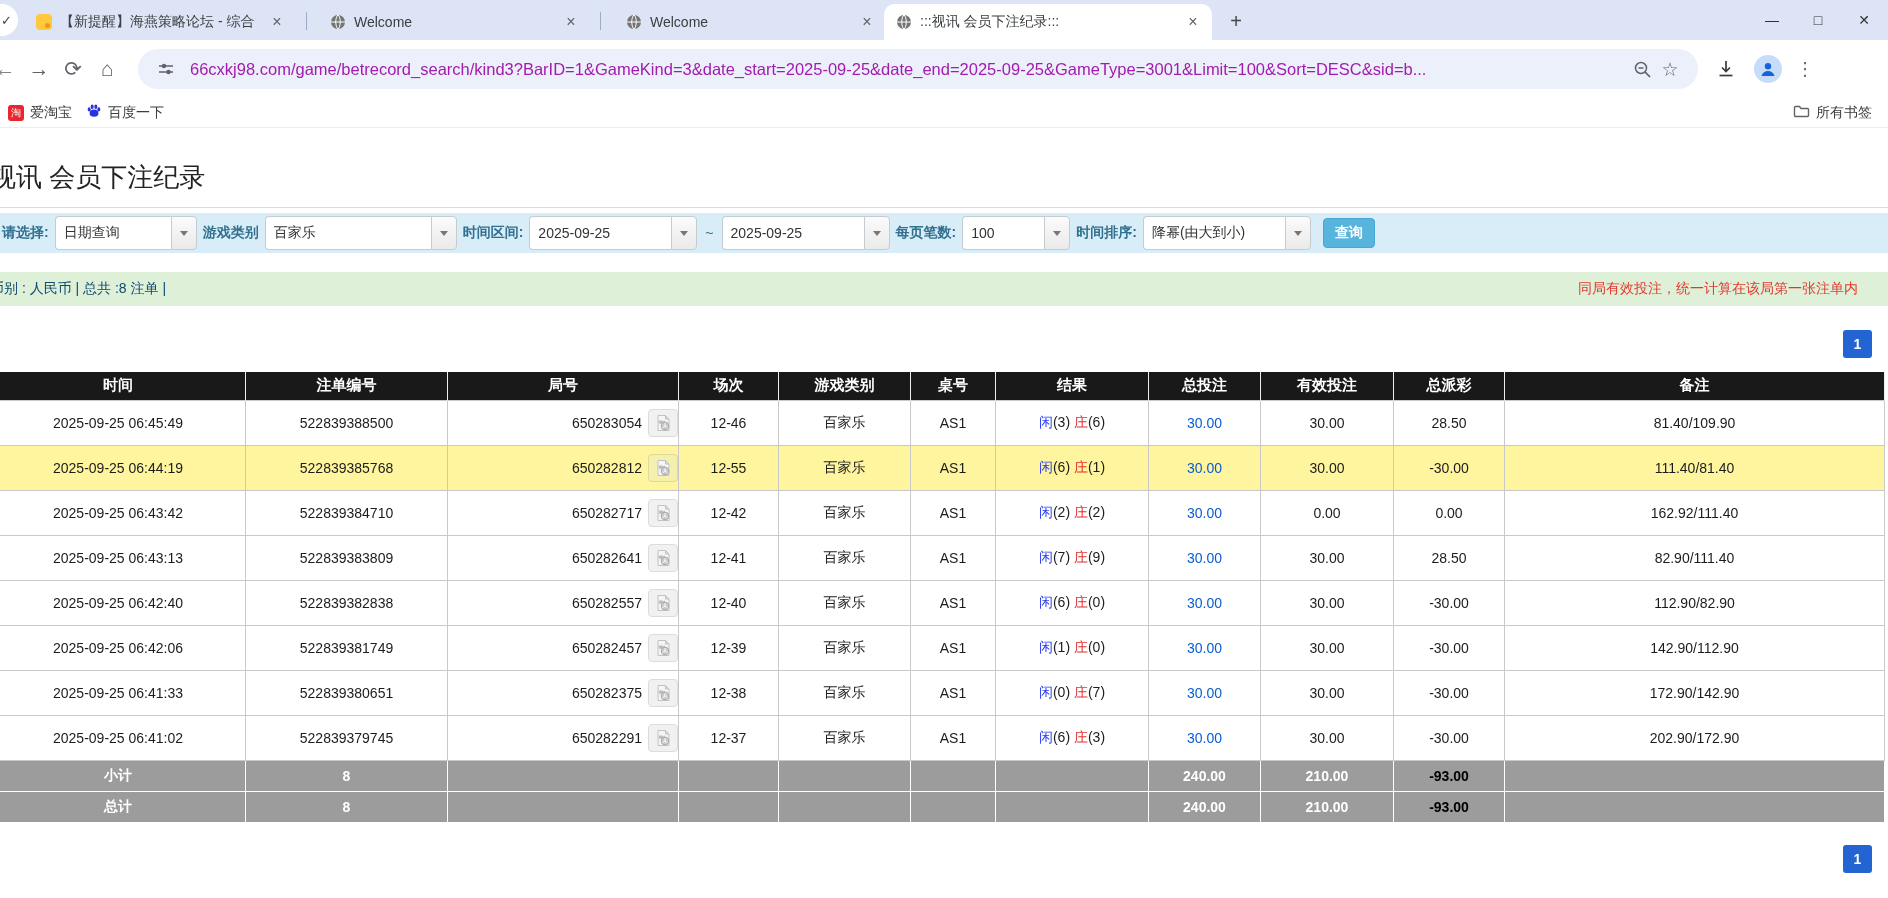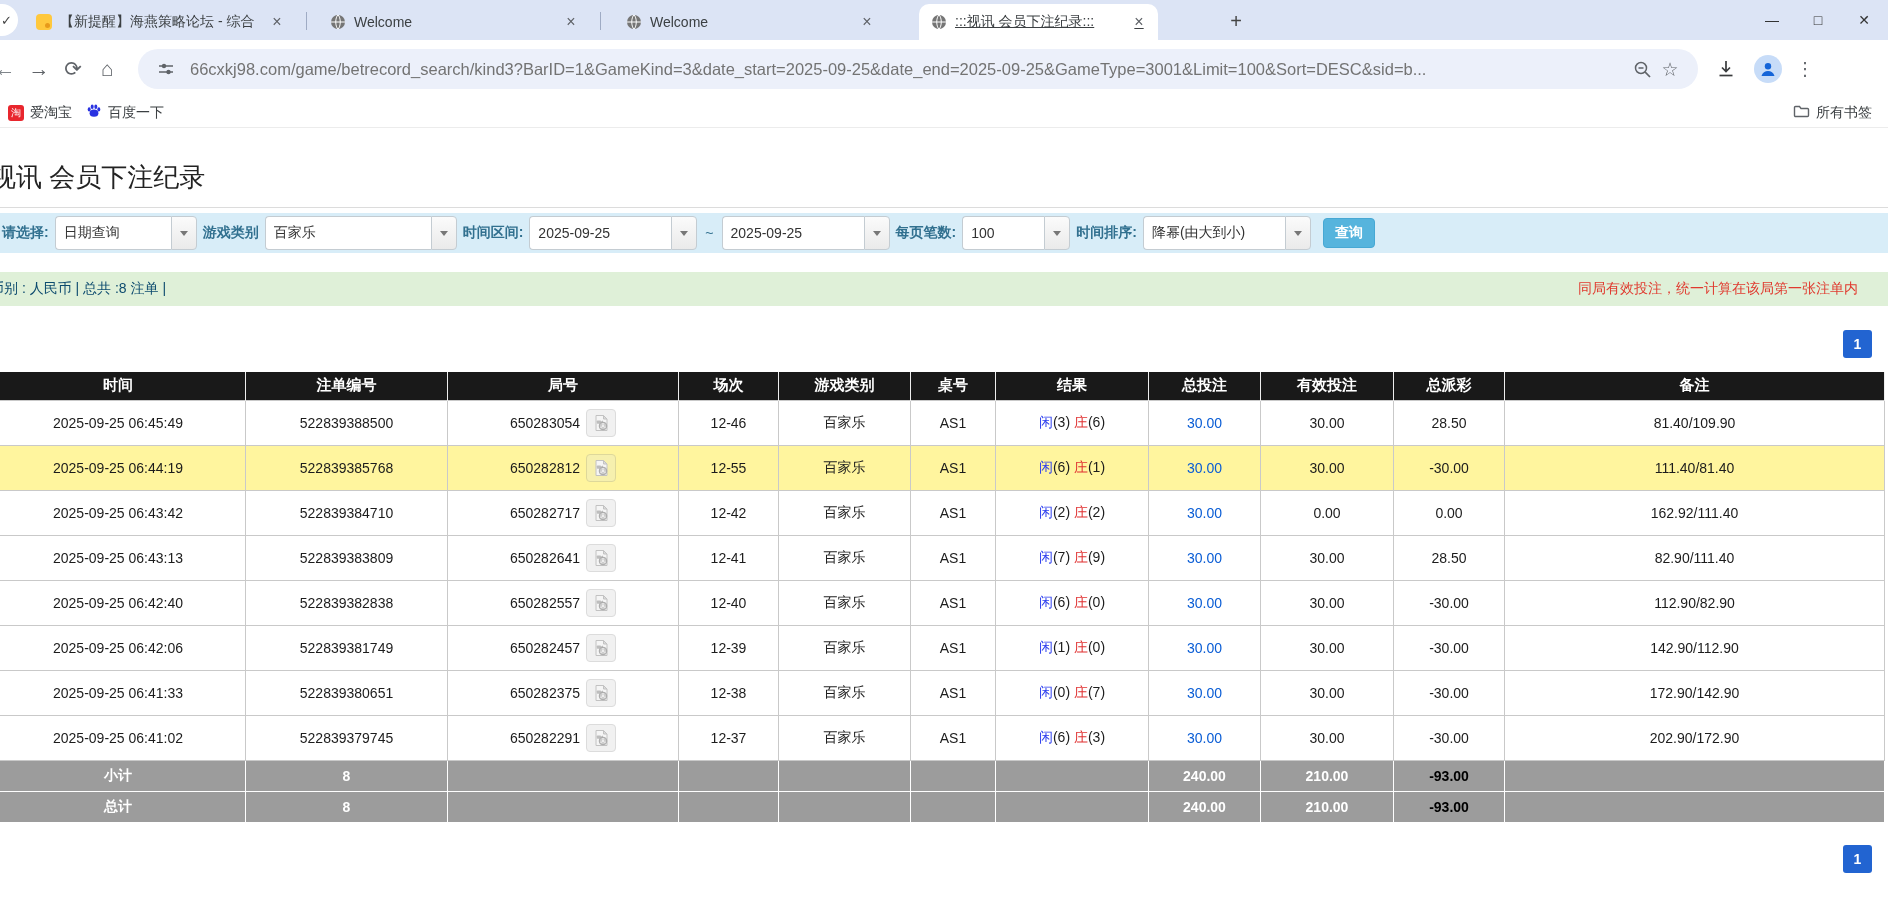--- a/index.html
+++ b/index.html
@@ -28,21 +28,21 @@
   .wincontrols span { width:20px; text-align:center; cursor:pointer; }
 
   
   .toolbar { position:absolute; top:40px; left:0; width:1888px; height:58px; background:#fff;
     display:flex; align-items:center; }
   .navbtn { width:34px; height:34px; color:#5f6368; font-size:21px; display:flex; align-items:center;
     justify-content:center; flex:0 0 auto; }
   .navbtn.back { margin-left:-12px; color:#80868b; }
   .omnibox { height:40px; background:#ecf0fa; border-radius:20px; margin-left:14px;
     width:1560px; display:flex; align-items:center; padding:0 14px; }
-  .omnibox .url { flex:1; font-size:16.5px; color:#737373; white-space:nowrap; overflow:hidden; margin-left:10px; }
+  .omnibox .url { flex:1; font-size:16.5px; color:#a21caf; white-space:nowrap; overflow:hidden; margin-left:10px; }
   .obicon { width:28px; height:28px; display:flex; align-items:center; justify-content:center;
     color:#5f6368; flex:0 0 auto; }
   .toolbar-right { display:flex; align-items:center; gap:14px; margin-left:14px; }
   .avatar { width:28px; height:28px; border-radius:50%; background:#c7dcf8; display:flex; align-items:center; justify-content:center; }
   .kebab { color:#5f6368; font-size:18px; width:16px; text-align:center; }
   .star-glyph { font-size:19px; }
 
   
   .bookmarks { position:absolute; top:98px; left:0; width:1888px; height:30px; background:#fff;
     display:flex; align-items:center; font-size:14px; color:#3c4043; border-bottom:1px solid #ececec; }
@@ -78,21 +78,21 @@
     font-size:14px; font-weight:bold; display:flex; align-items:center; justify-content:center; cursor:pointer; }
   .pager.top { top:202px; right:16px; }
   .pager.bottom { top:717px; right:16px; }
 
   table#bet-table { position:absolute; top:244px; left:0; border-collapse:collapse; table-layout:fixed; }
   #bet-table th { background:#191919; color:#fff; font-size:15px; font-weight:bold; height:28px;
     border-right:1px solid #ededed; border-left:1px solid #ededed; }
   #bet-table td { height:45px; text-align:center; font-size:14px; color:#1c1c1c;
     border:1px solid #c9c9c9; background:#fff; }
   #bet-table tr.hl td { background:#fff59e; }
-  #bet-table .roundcell { display:flex; align-items:center; justify-content:center; gap:6px; }
+  #bet-table .roundcell { display:flex; align-items:center; justify-content:flex-end; gap:6px; }
   .video-btn { width:30px; height:28px; background:#f1f1f1; border:1px solid #dcdcdc; border-radius:4px;
     display:inline-flex; align-items:center; justify-content:center; cursor:pointer; }
   tr.hl .video-btn { background:#f6f0ae; border-color:#ded89a; }
   .c-blue { color:#2b3dee; }
   .c-red { color:#e03131; }
   .link { color:#0a5dd5; cursor:pointer; }
   .neg { color:#f00000; }
   #bet-table tr.foot td { background:#9c9c9c; color:#fff; font-weight:bold; height:31px; border:1px solid #fff; font-size:14px; }
   #bet-table tr.foot td.neg-cell { color:#000000; }
 </style>
@@ -129,21 +129,21 @@
       <span class="fav">
         <svg width="16" height="16" viewBox="0 0 16 16">
             <circle cx="8" cy="8" r="7" fill="#757575"></circle>
             <path d="M1 8h14 M8 1c3 2.3 3 11.7 0 14 M8 1c-3 2.3-3 11.7 0 14" stroke="#fff" stroke-width="1" fill="none"></path>
           </svg>
       </span>
       <span class="tab-title">Welcome</span>
       <span class="tab-close">×</span>
     </div>
 
-    <div class="tab active" style="left:919px; width:239px;text-decoration:underline;">
+    <div class="tab active" style="left:884px; width:328px;">
       <span class="fav">
         <svg width="16" height="16" viewBox="0 0 16 16">
             <circle cx="8" cy="8" r="7" fill="#757575"></circle>
             <path d="M1 8h14 M8 1c3 2.3 3 11.7 0 14 M8 1c-3 2.3-3 11.7 0 14" stroke="#fff" stroke-width="1" fill="none"></path>
           </svg>
       </span>
       <span class="tab-title">:::视讯 会员下注纪录:::</span>
       <span class="tab-close">×</span>
     </div>
 

